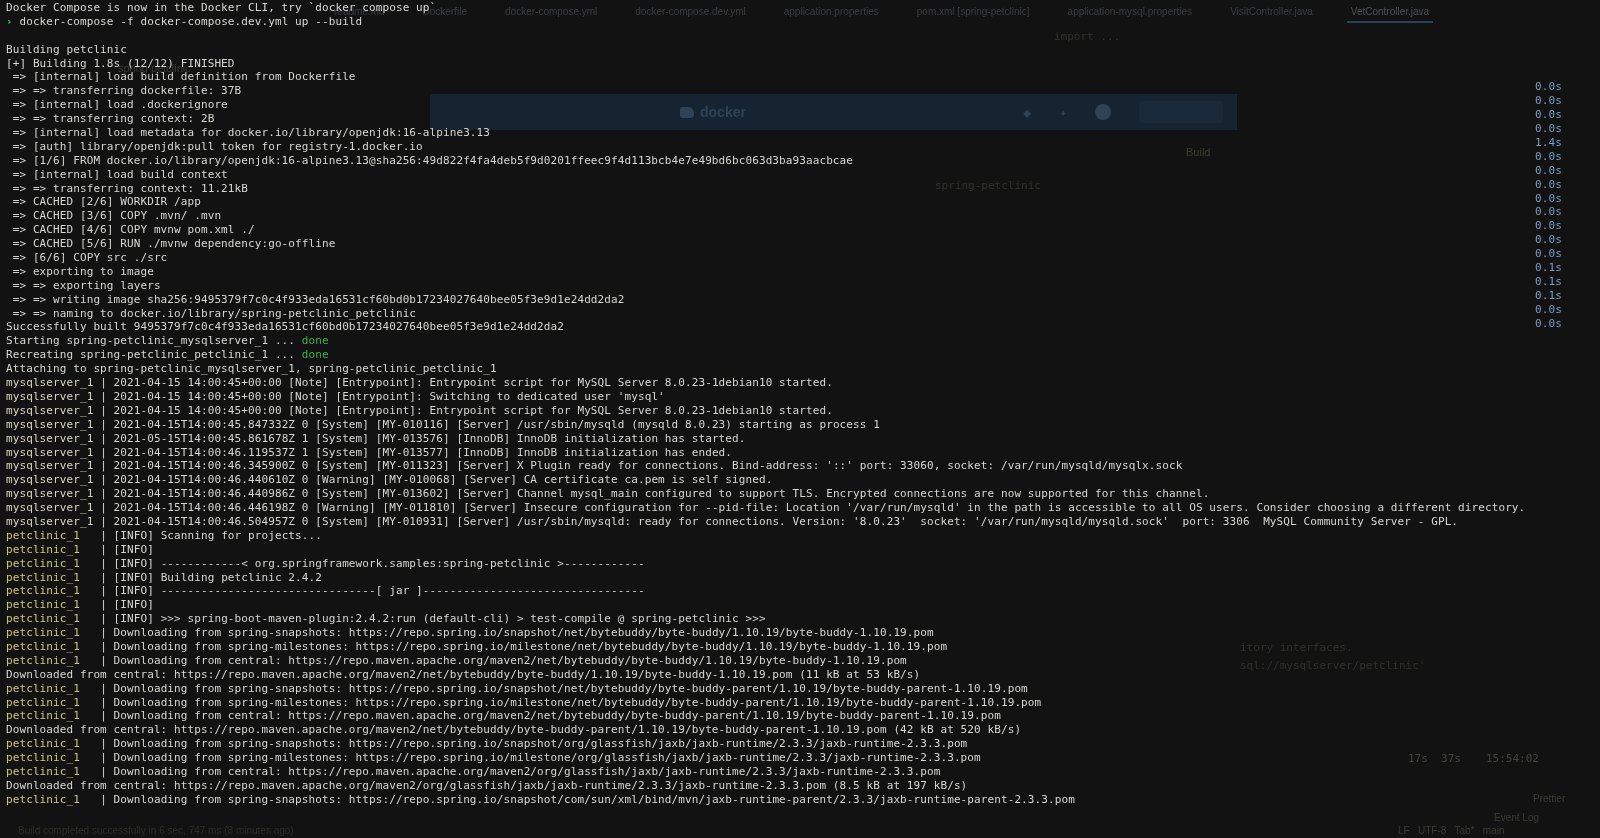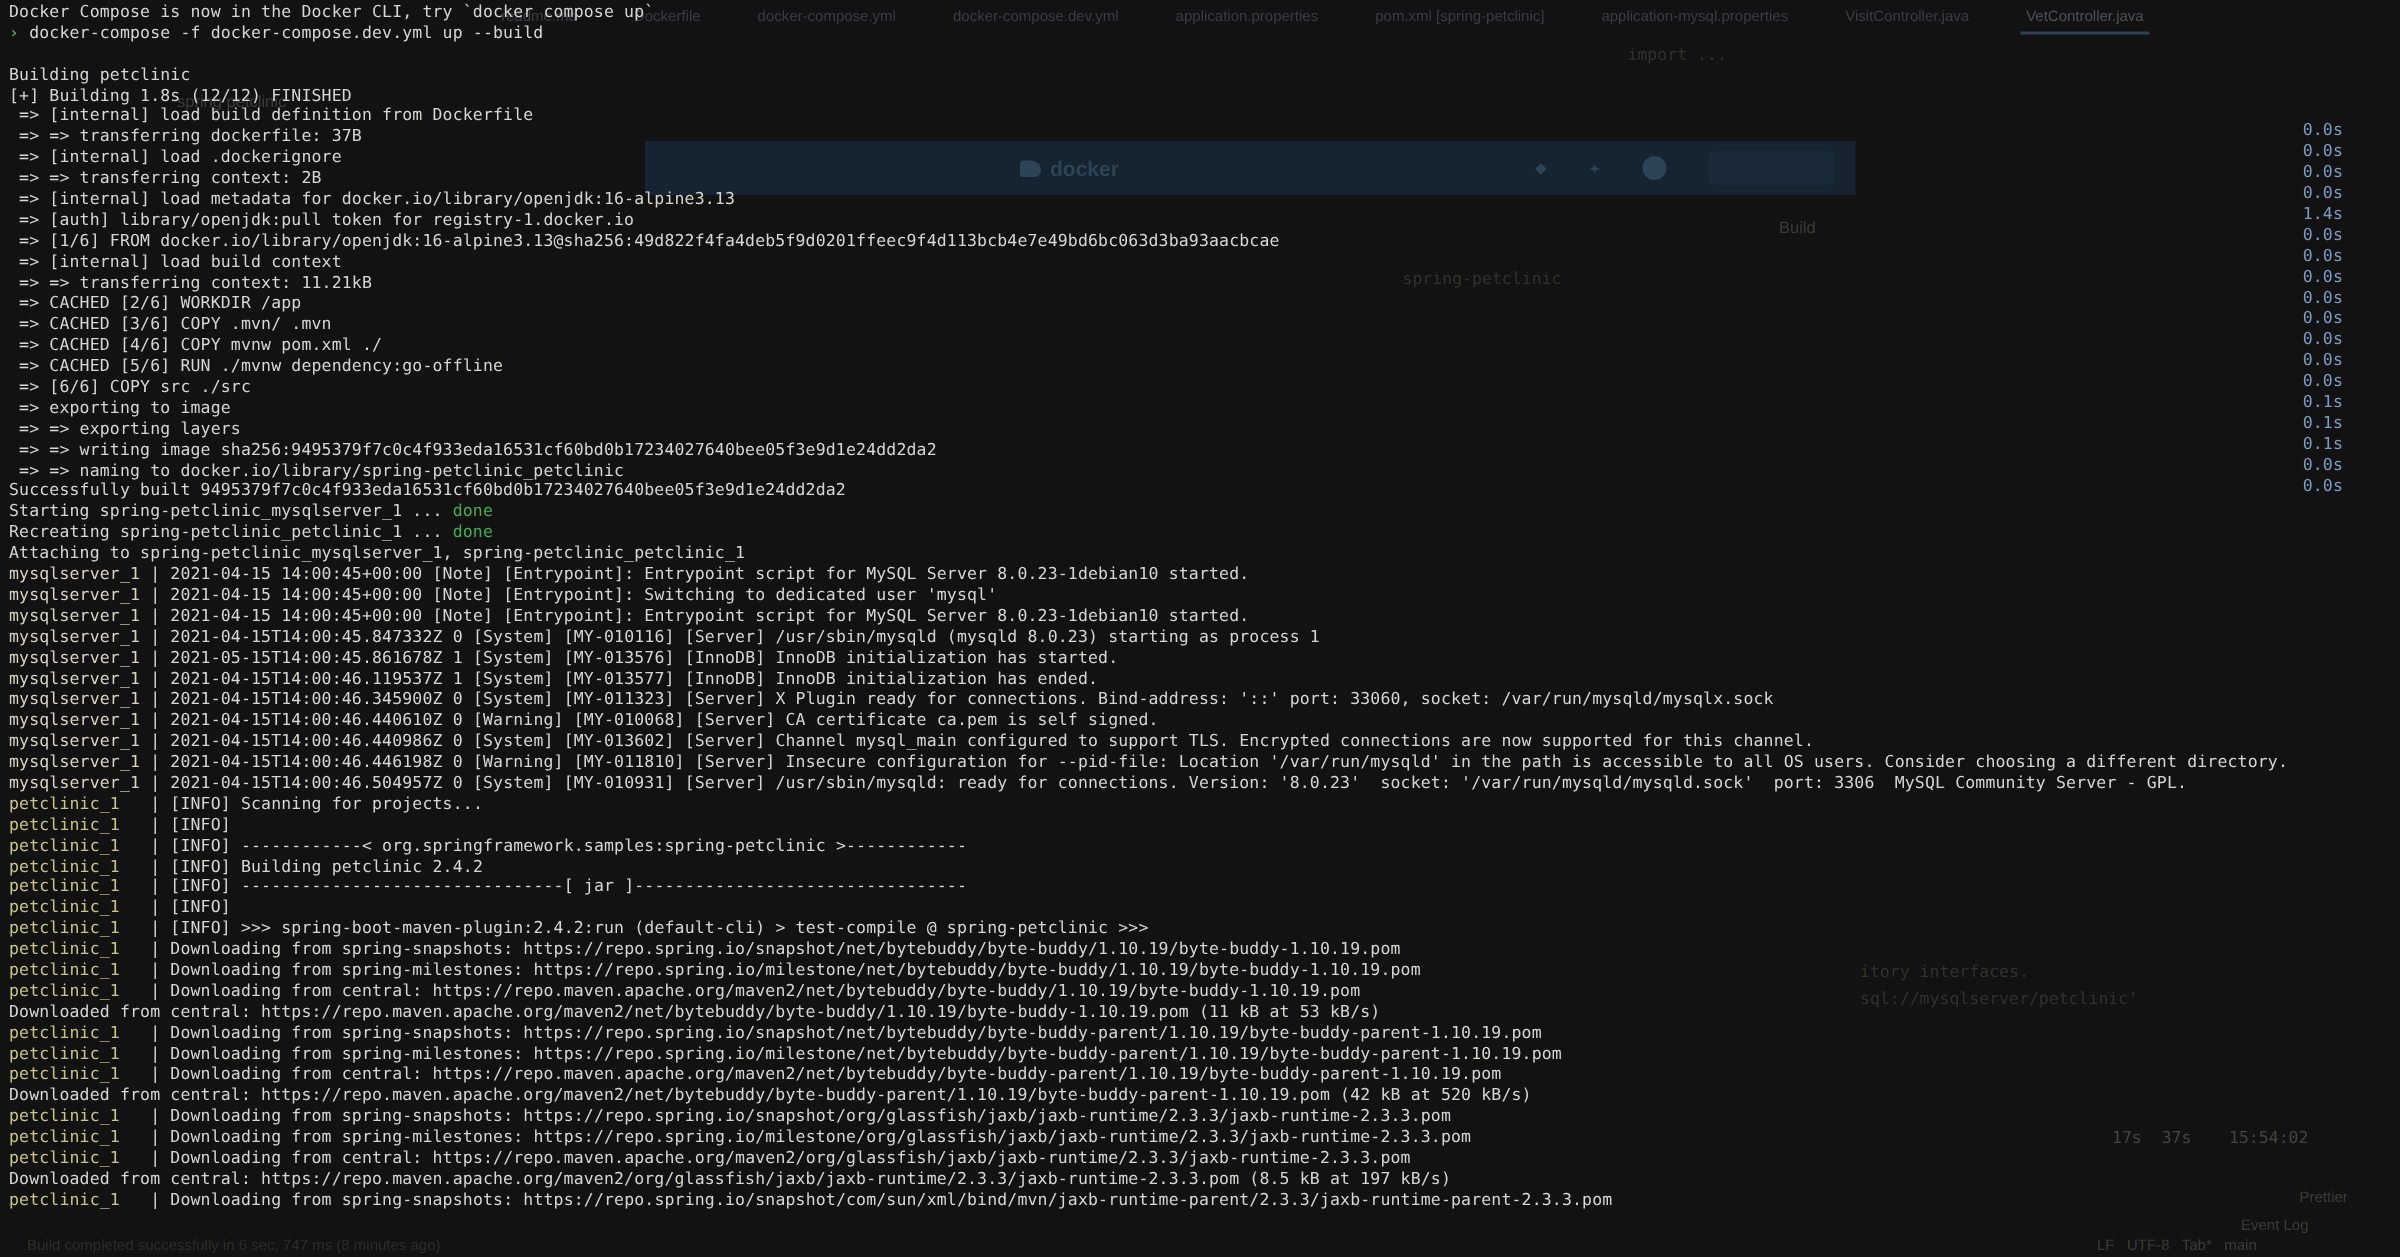--- a/index.html
+++ b/index.html
@@ -61,21 +61,21 @@
     <span class="hub-icons">
       <span>◆</span>
       <span>✦</span>
       <span class="hub-avatar"></span>
       <span class="hub-user"></span>
     </span>
   </div>
 
   <div id="artifacts">
       <div class="bleed-text ui" style="left: 118px; top: 22px; margin-top: 40px;">spring petclinic</div>
-      <div class="bleed-text" style="left: 1085px; top: 30px; text-align: center;">import ...</div>
+      <div class="bleed-text" style="left: 1054px; top: 30px; text-align: center;">import ...</div>
       <div class="bleed-text ui" style="left: 1186px; top: 146px;">Build</div>
       <div class="bleed-text" style="left: 935px; top: 179px;">spring-petclinic</div>
       <div class="bleed-text" style="left: 1240px; top: 641px;">itory interfaces.</div>
       <div class="bleed-text" style="left: 1240px; top: 659px;">sql://mysqlserver/petclinic'</div>
     </div>
 
   <div class="bleed-text" style="left:1408px;top:752px;color:#45453f;">17s  37s</div>
   <div class="bleed-text" style="left:1486px;top:752px;color:#45453f;">15:54:02</div>
   <div class="bleed-text ui" style="left:1533px;top:793px;font-size:10px;">Prettier</div>
   <div class="bleed-text ui" style="left:1494px;top:812px;font-size:10px;">Event Log</div>

